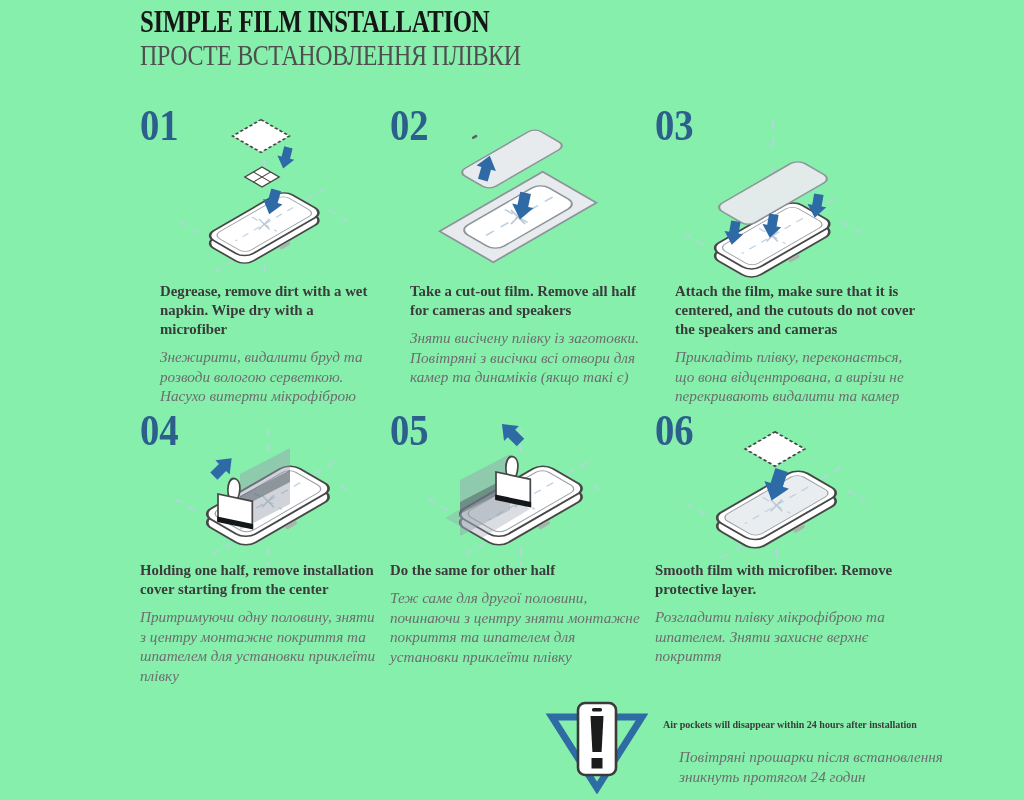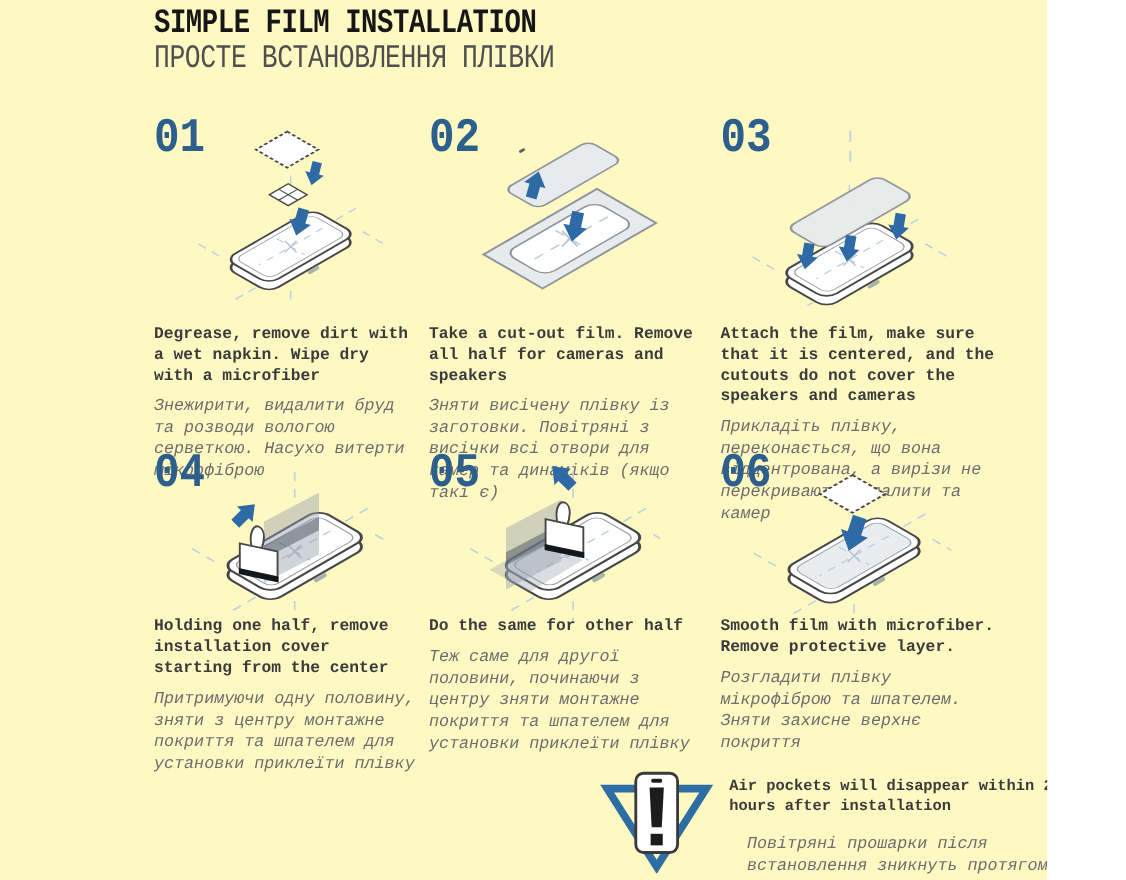--- a/index.html
+++ b/index.html
@@ -1,40 +1,40 @@
 <!DOCTYPE html>
 <html><head>
 <meta charset="utf-8">
 <style>
   html,body{margin:0;padding:0;background:#ffffff;}
-  .page{position:relative;width:952px;height:800px;background:#fef9c3;overflow:hidden;
-        font-family:Liberation Mono, monospace;}
+  .page{position:relative;width:1024px;height:800px;background:#86efac;overflow:hidden;
+        font-family:Liberation Serif, serif;}
   .header{position:absolute;left:140px;top:6px;}
   .title{display:inline-block;font-size:31px;font-weight:bold;color:#161616;line-height:1.04;
          letter-spacing:-0.5px;transform:scaleX(0.8);transform-origin:left top;white-space:nowrap;}
   .subtitle{display:inline-block;font-size:30px;font-weight:normal;color:#4f4f4f;line-height:1.04;
          letter-spacing:-0.5px;transform:scaleX(0.8);transform-origin:left top;white-space:nowrap;margin-top:1px;}
   .step{position:absolute;}
   .s1{left:140px;top:98px;width:238px;}
   .s2{left:390px;top:98px;width:252px;}
   .s3{left:655px;top:98px;width:262px;}
   .s4{left:140px;top:403px;width:238px;}
   .s5{left:390px;top:403px;width:252px;}
   .s6{left:655px;top:403px;width:262px;}
   .step-number{position:absolute;left:0;top:6px;font-size:44px;font-weight:bold;color:#2d5f8d;
          line-height:1;transform:scaleX(0.88);transform-origin:left top;}
   .illus{position:absolute;left:0;top:15px;width:210px;}
   .texts{position:absolute;left:0;right:0;}
-  .row1 .texts{top:197px;}
+  .row1 .texts{top:184px;margin-left:20px;}
   .row2 .texts{top:158px;}
   .en{font-size:14.8px;font-weight:bold;color:#3b3b3b;line-height:1.28;margin:0 0 8px 0;}
   .ua{font-size:15.2px;font-style:italic;color:#6d6d6d;line-height:1.3;margin:0;}
   .note{position:absolute;left:545px;top:700px;display:flex;gap:14px;}
   .note-text{width:335px;padding-top:6px;}
-  .note-en{font-size:14px;font-weight:bold;color:#3b3b3b;line-height:1.3;margin:0 0 9px 0;}
+  .note-en{font-size:10px;font-weight:bold;color:#3b3b3b;line-height:1.3;margin:12px 0 9px 0;}
   .note-ua{font-size:15.2px;font-style:italic;color:#6d6d6d;line-height:1.3;margin:16px;}
   svg{display:block;}
 </style>
 </head>
 <body>
 
 <svg width="0" height="0" style="position:absolute" aria-hidden="true">
   <defs>
     <path id="arrow" d="M0,19 L-14,1 L-7,1 L-7,-16 L7,-16 L7,1 L14,1 Z"></path>
     <g id="cloth">

